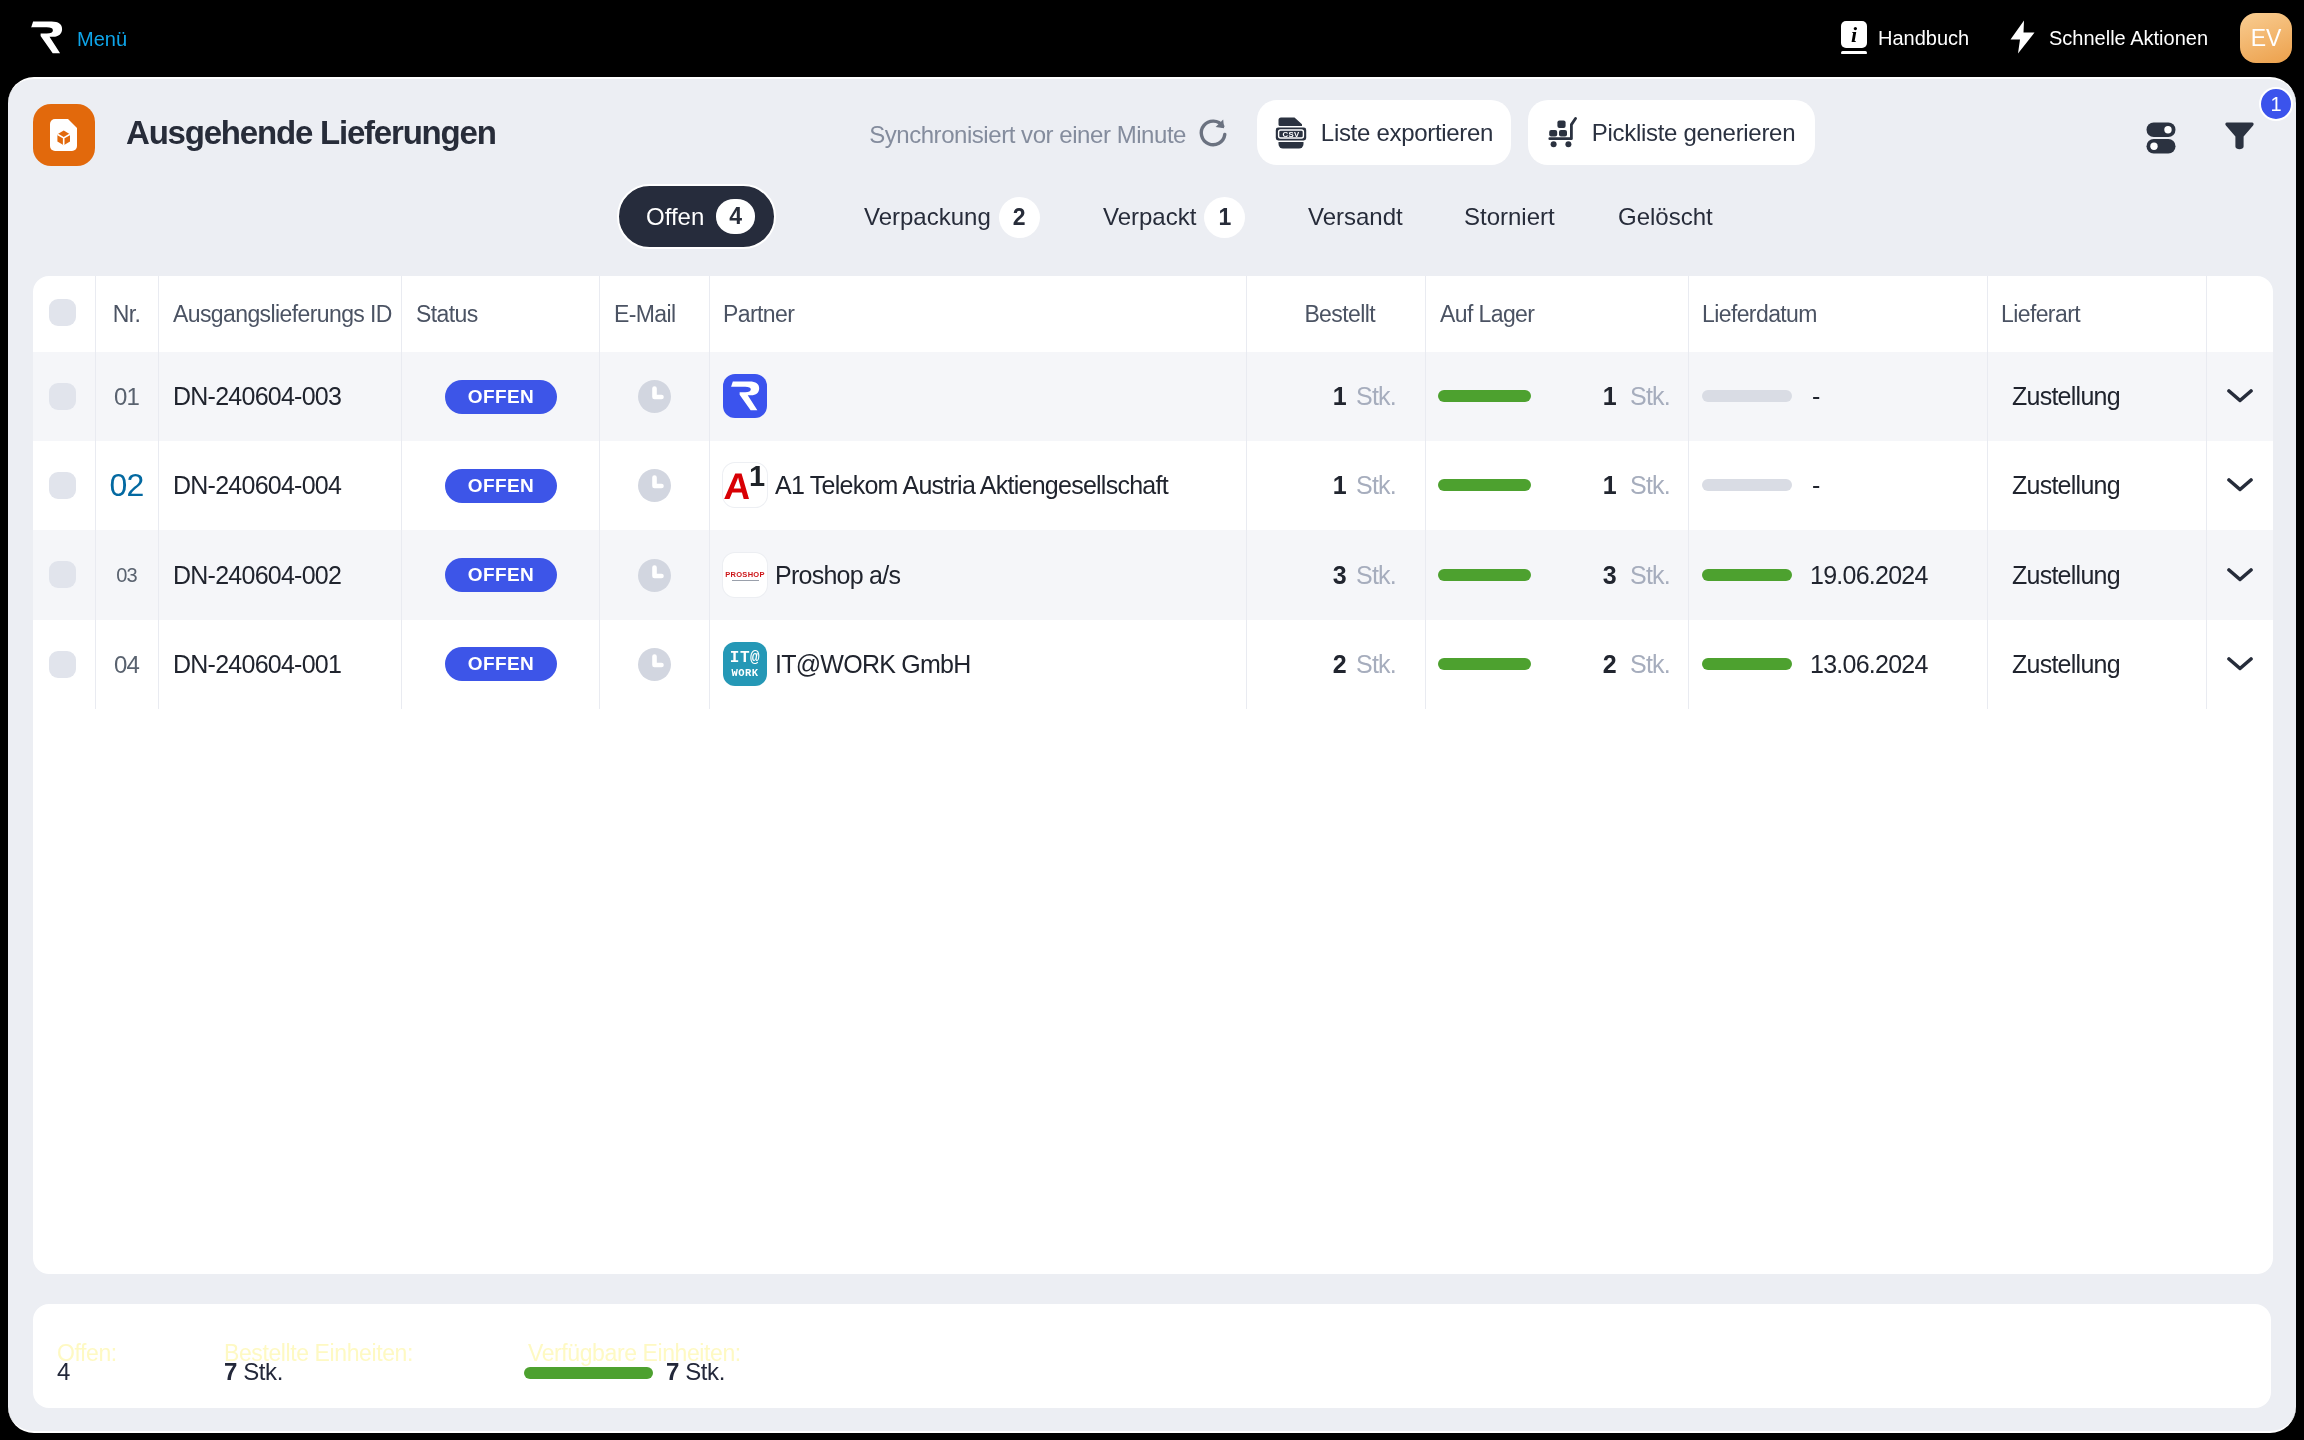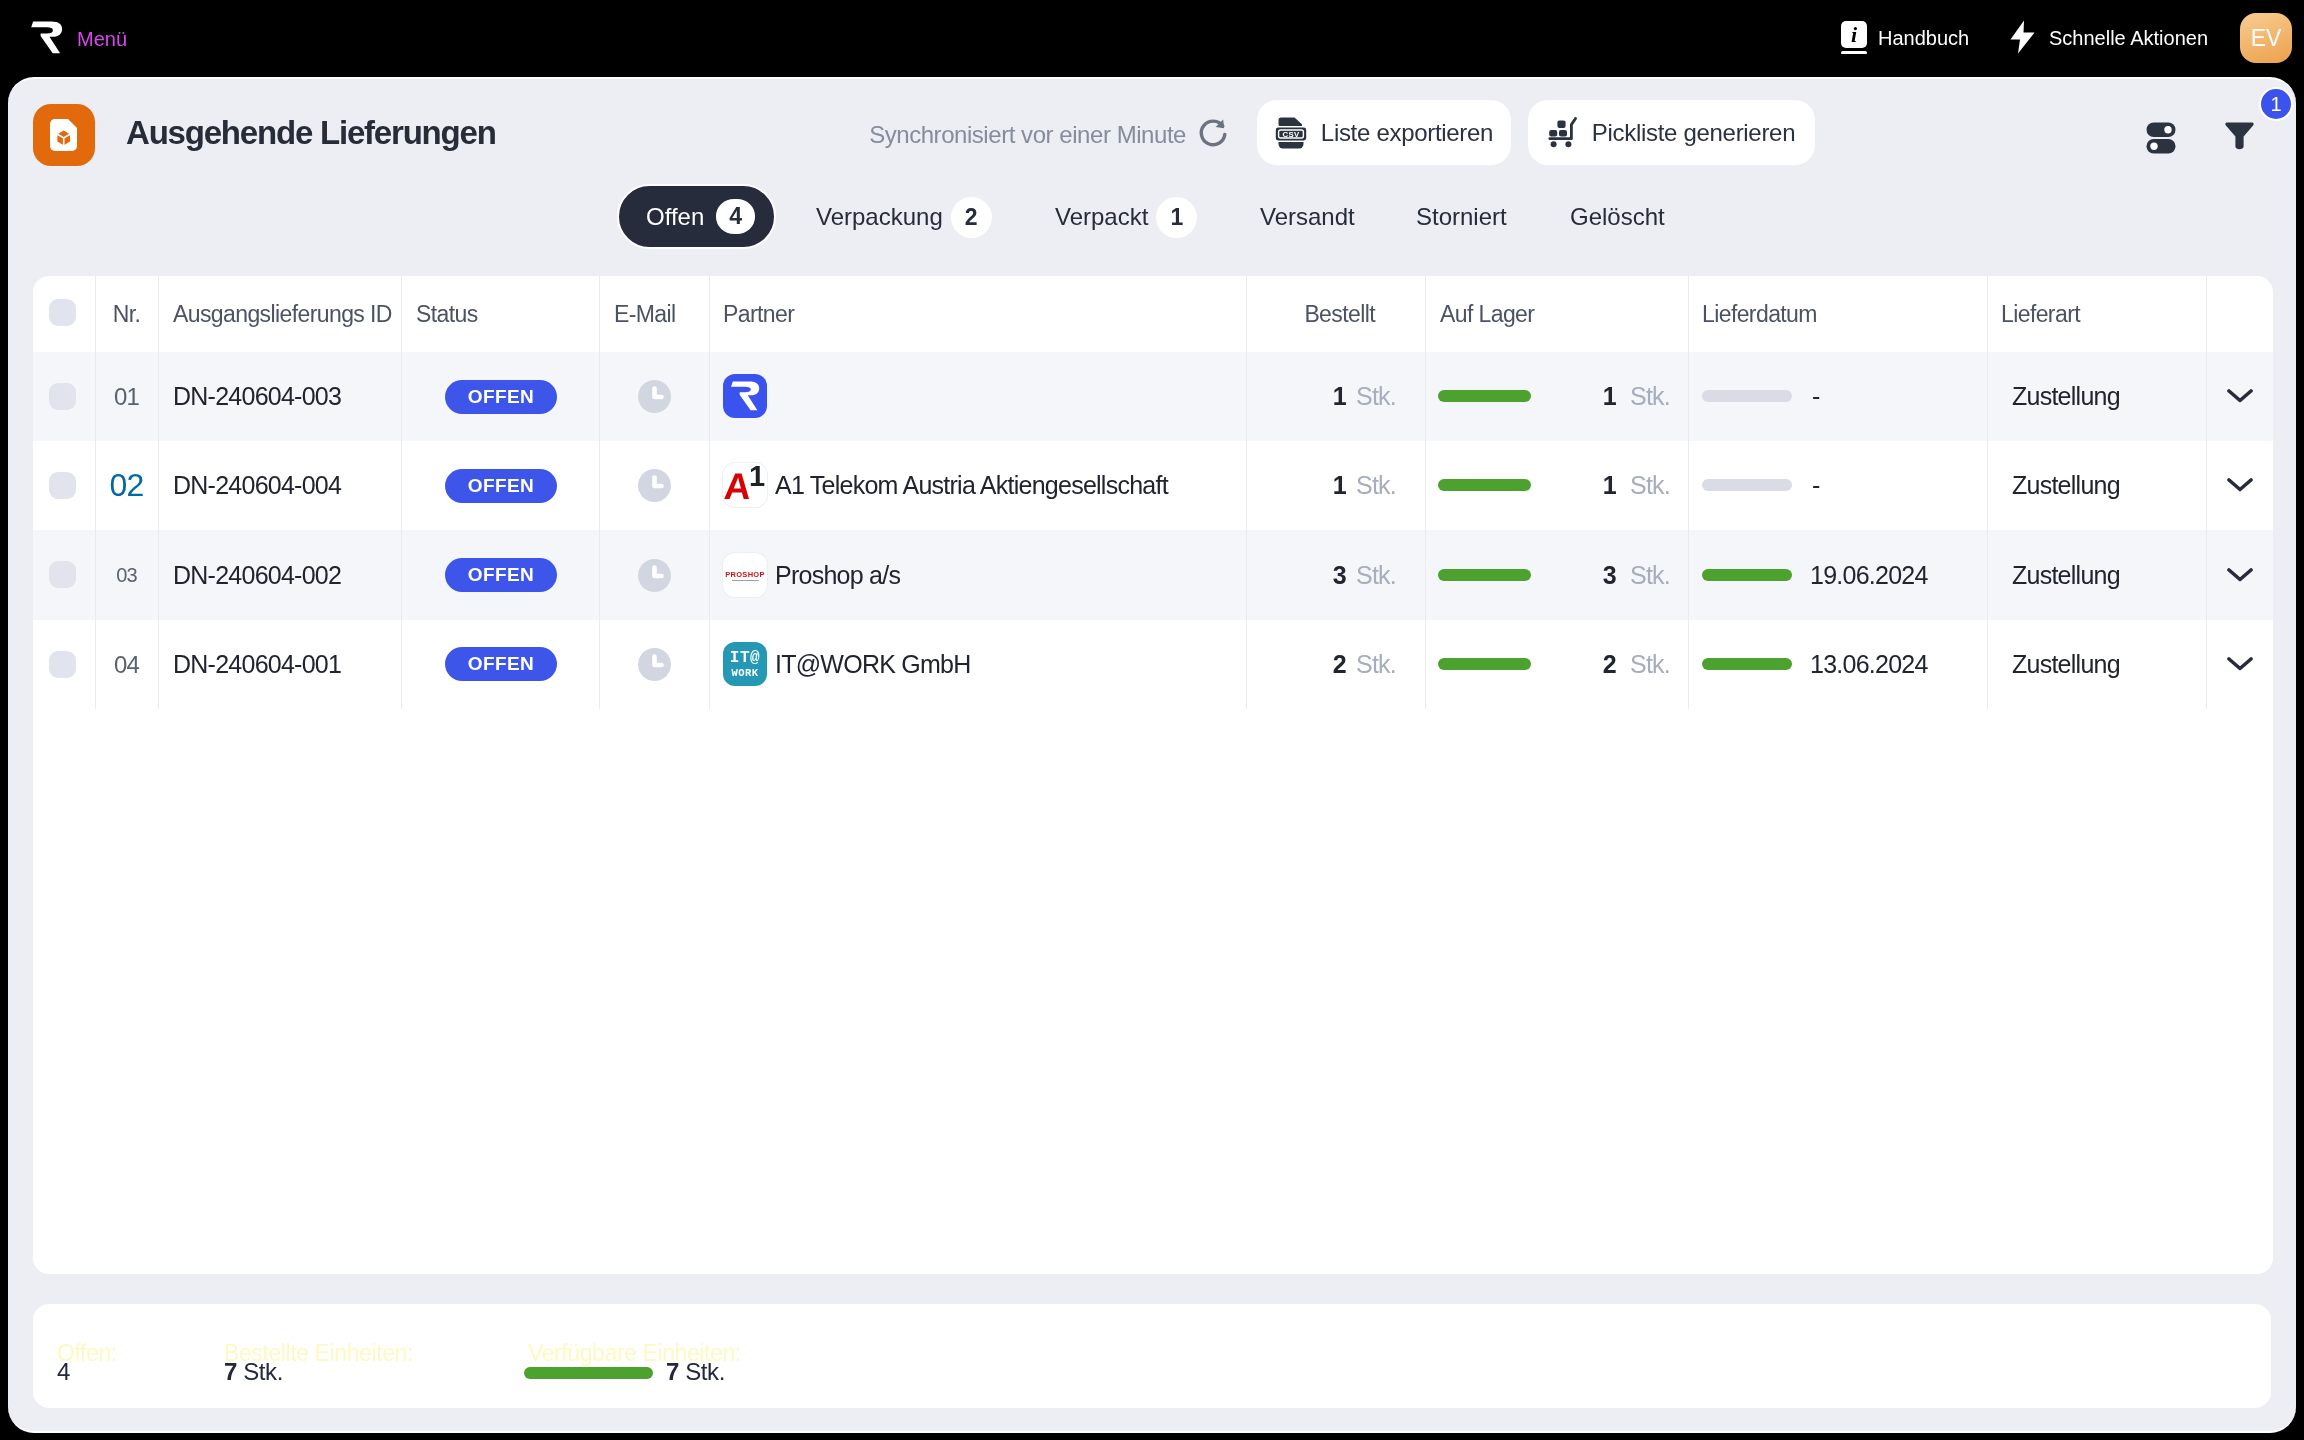--- a/index.html
+++ b/index.html
@@ -1,34 +1,34 @@
 <!DOCTYPE html>
 <html><head>
 <meta charset="utf-8">
 <style>
 html,body{margin:0;padding:0;background:#000;}
 *{box-sizing:border-box;}
 .page{position:relative;width:2304px;height:1440px;background:#000;font-family:"Liberation Sans",sans-serif;overflow:hidden;}
 .abs{position:absolute;}
 
-.menu-txt{color:#d946ef;font-size:20px;left:77px;top:28px;text-align:right;}
+.menu-txt{color:#0ea5e9;font-size:20px;left:77px;top:28px;text-align:right;}
 .tb-item{color:#fff;font-size:20px;top:27px;}
 .avatar{left:2240px;top:13px;width:52px;height:50px;border-radius:16px;background:linear-gradient(160deg,#f9cd92 0%,#eca04b 100%);color:#fff;font-size:23px;display:flex;align-items:center;justify-content:center;}
 
 .panel{left:8px;top:77px;width:2288px;height:1356px;background:#eceef3;border-radius:26px;border-top:2px solid #fff;border-bottom:2px solid #fff;}
 .tile{left:33px;top:104px;width:62px;height:62px;border-radius:18px;background:#e2690c;display:flex;align-items:center;justify-content:center;}
 .title{left:126px;top:114px;font-size:33px;font-weight:700;color:#272c39;letter-spacing:-1.2px;}
 .sync{top:121px;font-size:24px;letter-spacing:-0.45px;color:#848c9d;}
 .btn-white{height:65px;top:100px;border-radius:20px;background:#fff;color:#2a3140;font-size:24px;letter-spacing:-0.3px;display:flex;align-items:center;justify-content:center;gap:13px;}
 .btn-blue{left:1818px;top:101px;width:302px;height:70px;border-radius:22px;background:#3b53ec;color:#fff;font-size:24px;letter-spacing:-0.3px;display:flex;align-items:center;justify-content:center;gap:14px;}
 .badge1{left:2259px;top:87px;width:34px;height:34px;border-radius:50%;background:#3b53ec;border:2.5px solid #fff;color:#fff;font-size:20px;display:flex;align-items:center;justify-content:center;}
 
 .tab-pill{left:617px;top:184px;width:159px;height:65px;border-radius:33px;background:#262c3c;border:2px solid #fff;display:flex;align-items:center;color:#fff;font-size:24px;}
 .tab-badge{width:39px;height:35px;border-radius:18px/17px;background:#fff;color:#272c39;font-size:23px;font-weight:700;display:flex;align-items:center;justify-content:center;}
-.tab{font-size:24px;color:#272c3a;top:196px;height:42px;display:flex;align-items:center;gap:8px;}
+.tab{font-size:24px;color:#272c3a;top:196px;height:42px;display:flex;align-items:center;gap:8px;margin-left:48px;}
 .tab .tab-badge{width:41px;height:41px;border-radius:50%;font-weight:700;}
 
 .table{left:33px;top:276px;width:2240px;height:998px;background:#fff;border-radius:16px;}
 .vline{position:absolute;top:0;width:1px;height:433px;background:#e9ebf1;}
 .rowbg{position:absolute;left:0;width:2240px;background:#f5f6f9;}
 .th{position:absolute;top:276px;height:76px;display:flex;align-items:center;font-size:23px;letter-spacing:-0.6px;color:#4b5363;}
 .cell{position:absolute;display:flex;align-items:center;font-size:25px;letter-spacing:-0.75px;color:#20242e;}
 .ckb{position:absolute;left:49px;width:27px;height:27px;border-radius:9px;background:#e1e4ec;}
 .pill{position:absolute;left:445px;width:112px;height:34px;border-radius:17px;background:#3d55e8;color:#fff;font-size:19px;font-weight:700;letter-spacing:0.4px;display:flex;align-items:center;justify-content:center;}
 .clock{position:absolute;left:638px;width:33px;height:33px;}

